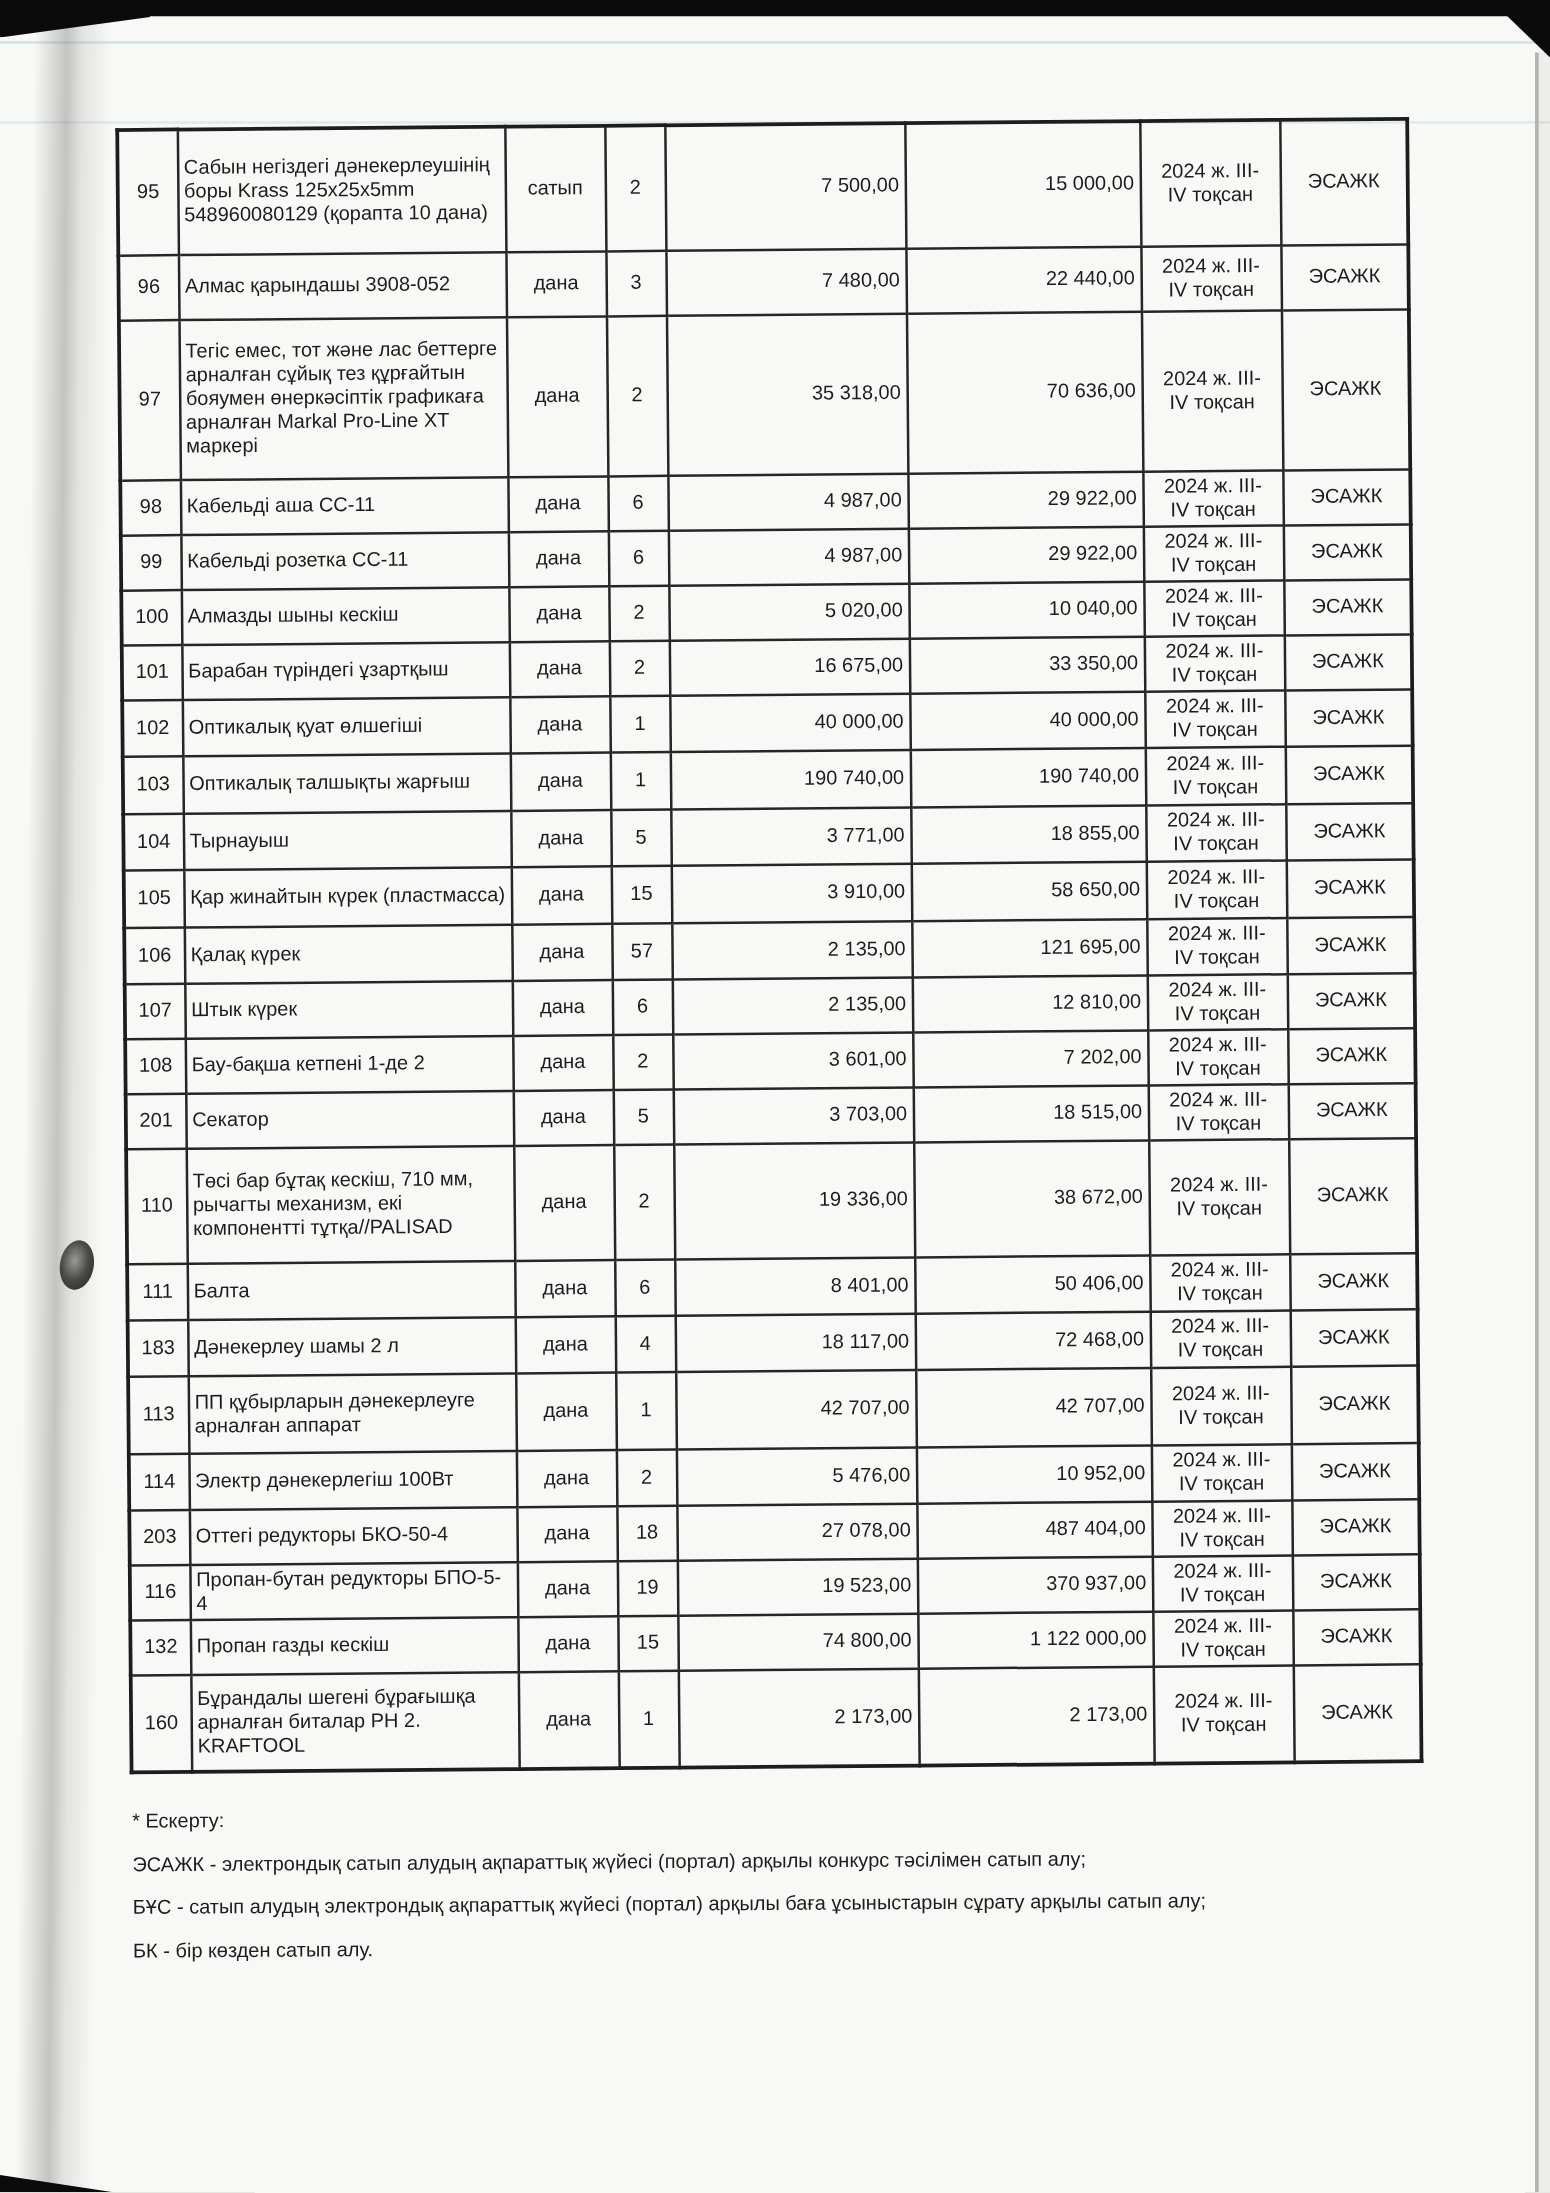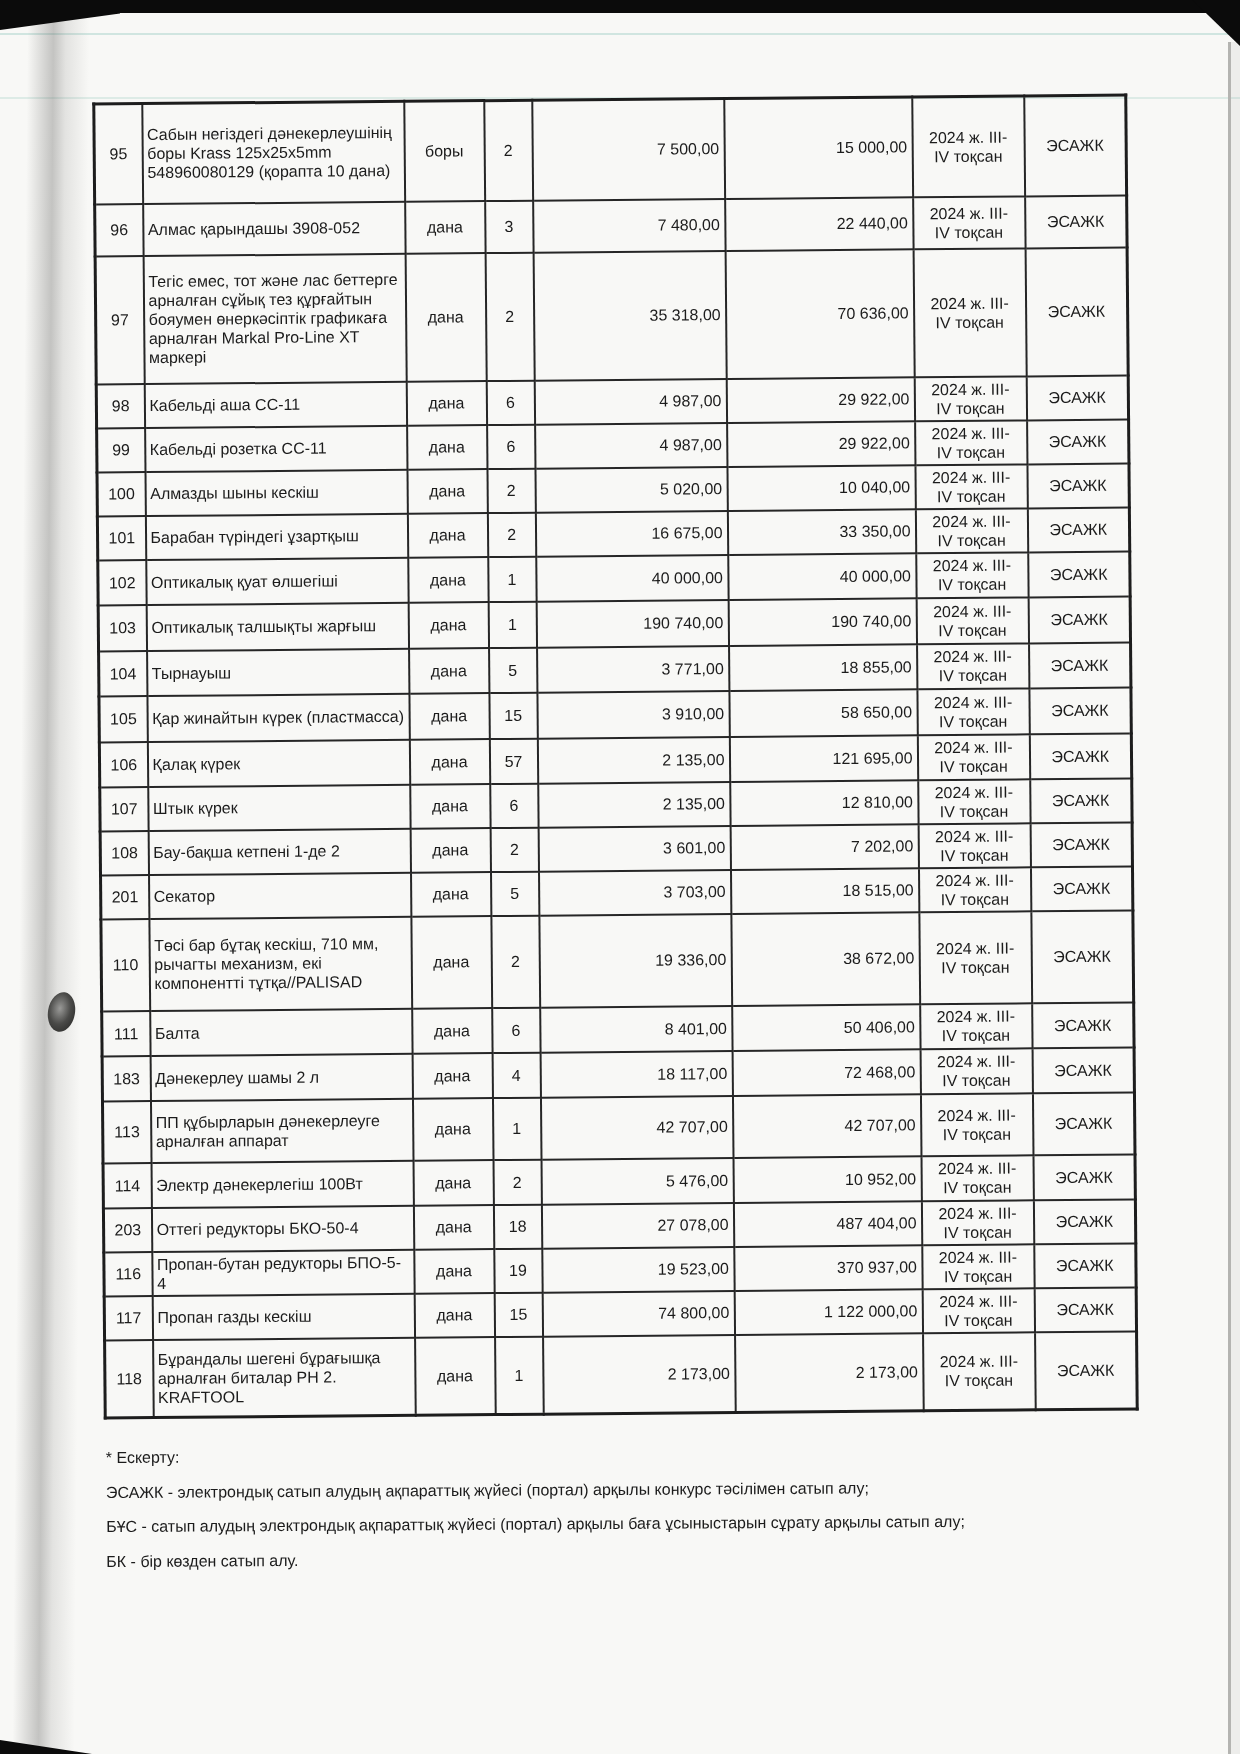--- a/index.html
+++ b/index.html
@@ -93,21 +93,21 @@
         <col style="width:48px">
       <col style="width:192px">
         <col style="width:188px">
         <col style="width:112px">
         <col style="width:102px">
     </colgroup>
     <tbody>
         <tr style="height: 100px;">
           <td class="c-no">95</td>
           <td class="c-name">Сабын негіздегі дәнекерлеушінің боры Krass 125x25x5mm 548960080129 (қорапта 10 дана)</td>
-          <td class="c-unit">боры</td>
+          <td class="c-unit">сатып</td>
           <td class="c-qty">2</td>
           <td class="c-price">7 500,00</td>
           <td class="c-total">15 000,00</td>
           <td class="c-period">2024 ж. III-
 IV тоқсан</td>
           <td class="c-method">ЭСАЖК</td>
         </tr>
         <tr style="height: 52px;">
           <td class="c-no">96</td>
           <td class="c-name">Алмас қарындашы 3908-052</td>
@@ -333,32 +333,32 @@
           <td class="c-name">Пропан-бутан редукторы БПО-5-4</td>
           <td class="c-unit">дана</td>
           <td class="c-qty">19</td>
           <td class="c-price">19 523,00</td>
           <td class="c-total">370 937,00</td>
           <td class="c-period">2024 ж. III-
 IV тоқсан</td>
           <td class="c-method">ЭСАЖК</td>
         </tr>
         <tr style="height: 42px;">
-          <td class="c-no">117</td>
+          <td class="c-no">132</td>
           <td class="c-name">Пропан газды кескіш</td>
           <td class="c-unit">дана</td>
           <td class="c-qty">15</td>
           <td class="c-price">74 800,00</td>
           <td class="c-total">1 122 000,00</td>
           <td class="c-period">2024 ж. III-
 IV тоқсан</td>
           <td class="c-method">ЭСАЖК</td>
         </tr>
         <tr style="height: 78px;">
-          <td class="c-no">118</td>
+          <td class="c-no">160</td>
           <td class="c-name">Бұрандалы шегені бұрағышқа арналған биталар PH 2. KRAFTOOL</td>
           <td class="c-unit">дана</td>
           <td class="c-qty">1</td>
           <td class="c-price">2 173,00</td>
           <td class="c-total">2 173,00</td>
           <td class="c-period">2024 ж. III-
 IV тоқсан</td>
           <td class="c-method">ЭСАЖК</td>
         </tr>
       </tbody>

